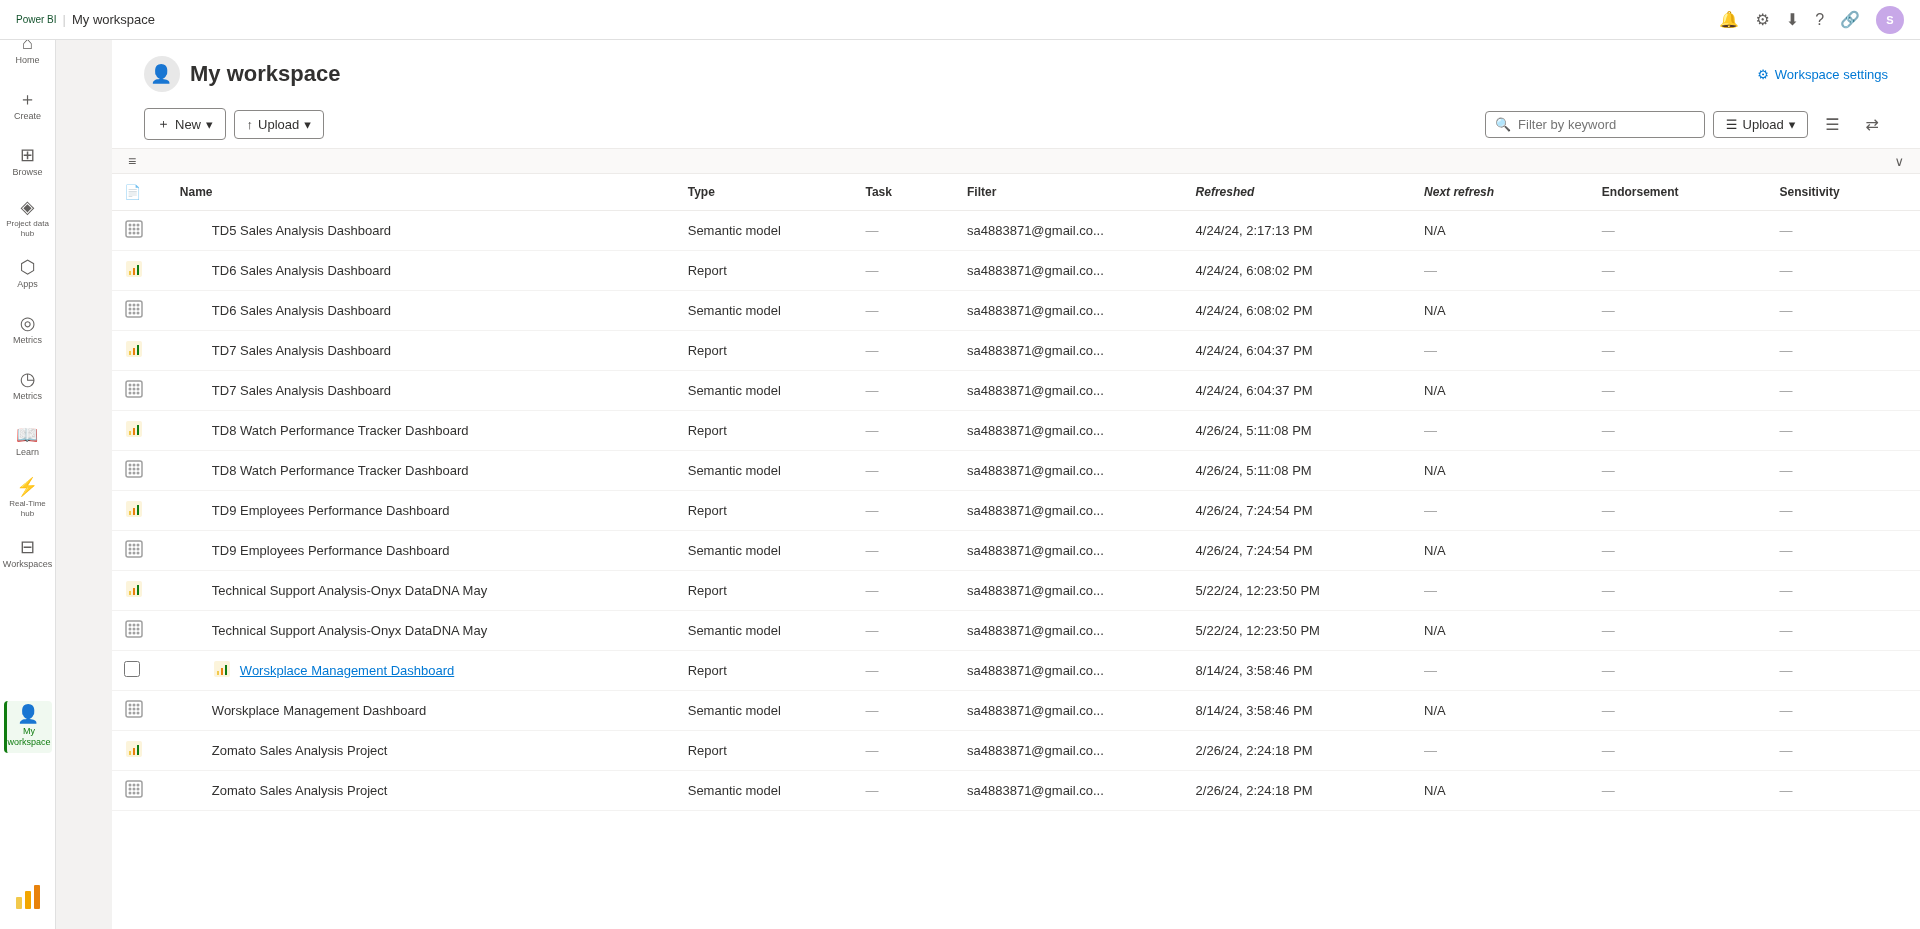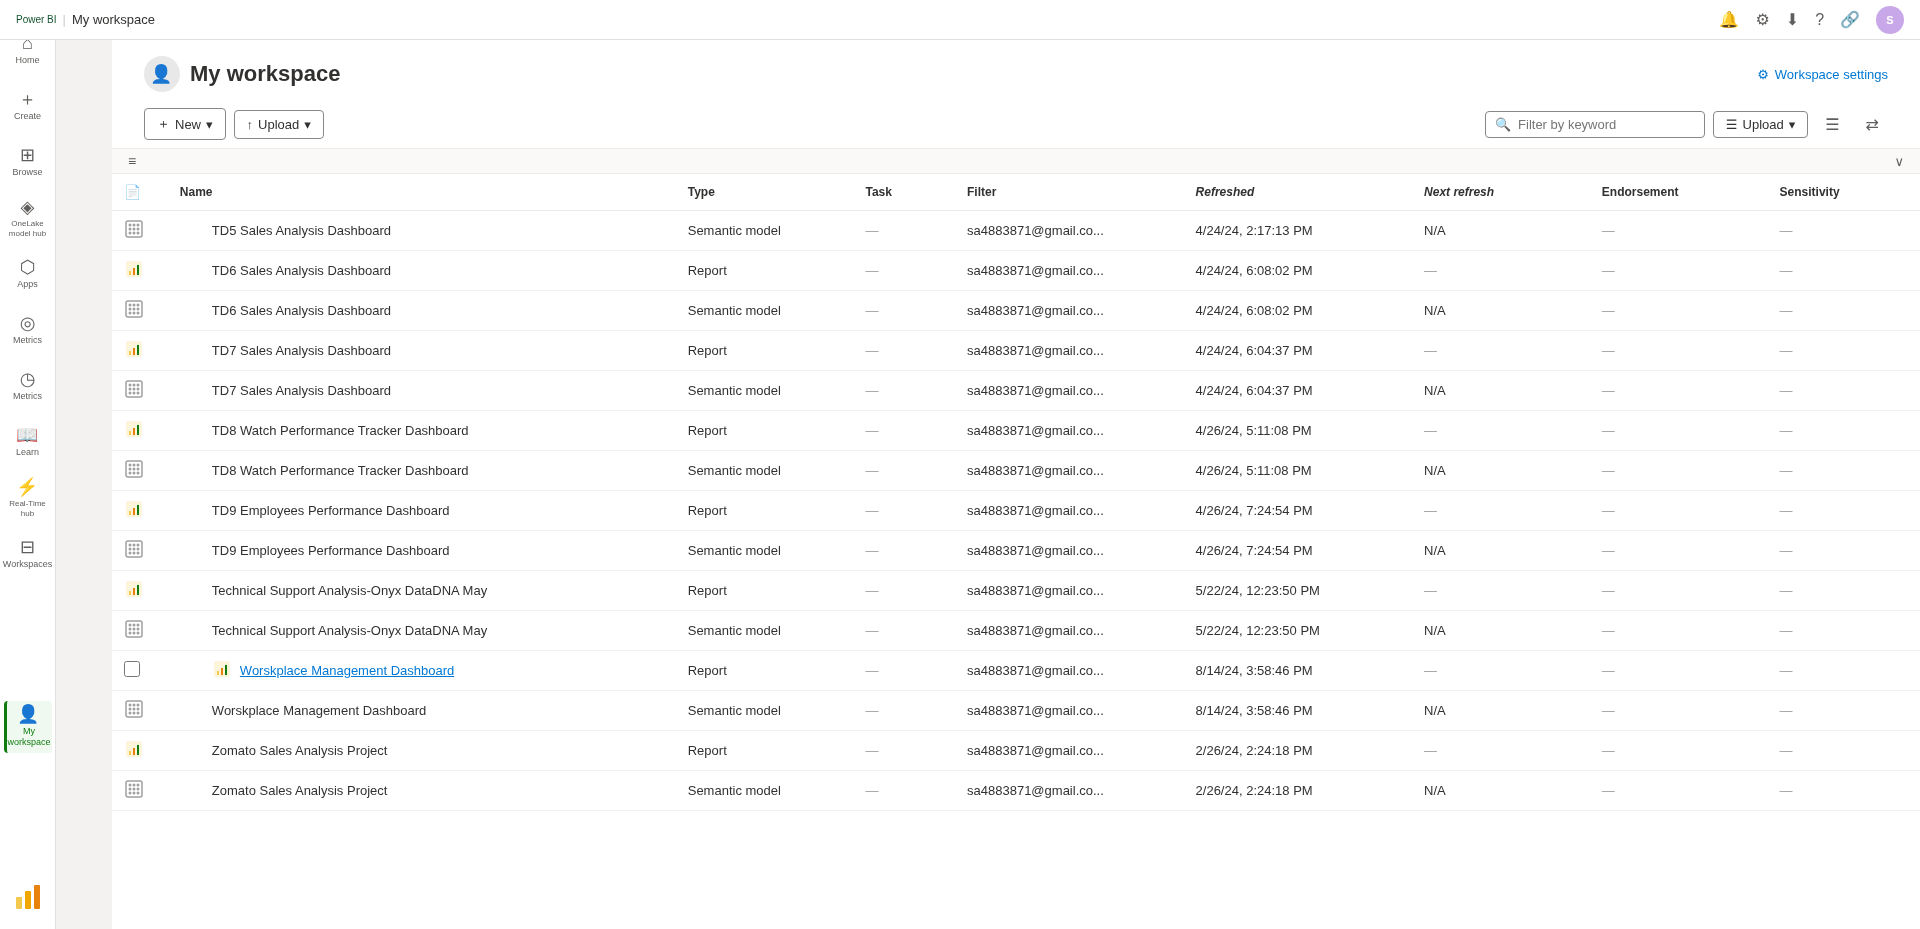--- a/index.html
+++ b/index.html
@@ -193,21 +193,21 @@
   <div class="sidebar-item">
     <span class="icon">＋</span>
     <span class="label">Create</span>
   </div>
   <div class="sidebar-item">
     <span class="icon">⊞</span>
     <span class="label">Browse</span>
   </div>
   <div class="sidebar-item">
     <span class="icon">◈</span>
-    <span class="label" style="font-size:8px;">OneLake model hub</span>
+    <span class="label" style="font-size:8px;">Project data hub</span>
   </div>
   <div class="sidebar-item">
     <span class="icon">⬡</span>
     <span class="label">Apps</span>
   </div>
   <div class="sidebar-item">
     <span class="icon">◎</span>
     <span class="label">Metrics</span>
   </div>
   <div class="sidebar-item">

